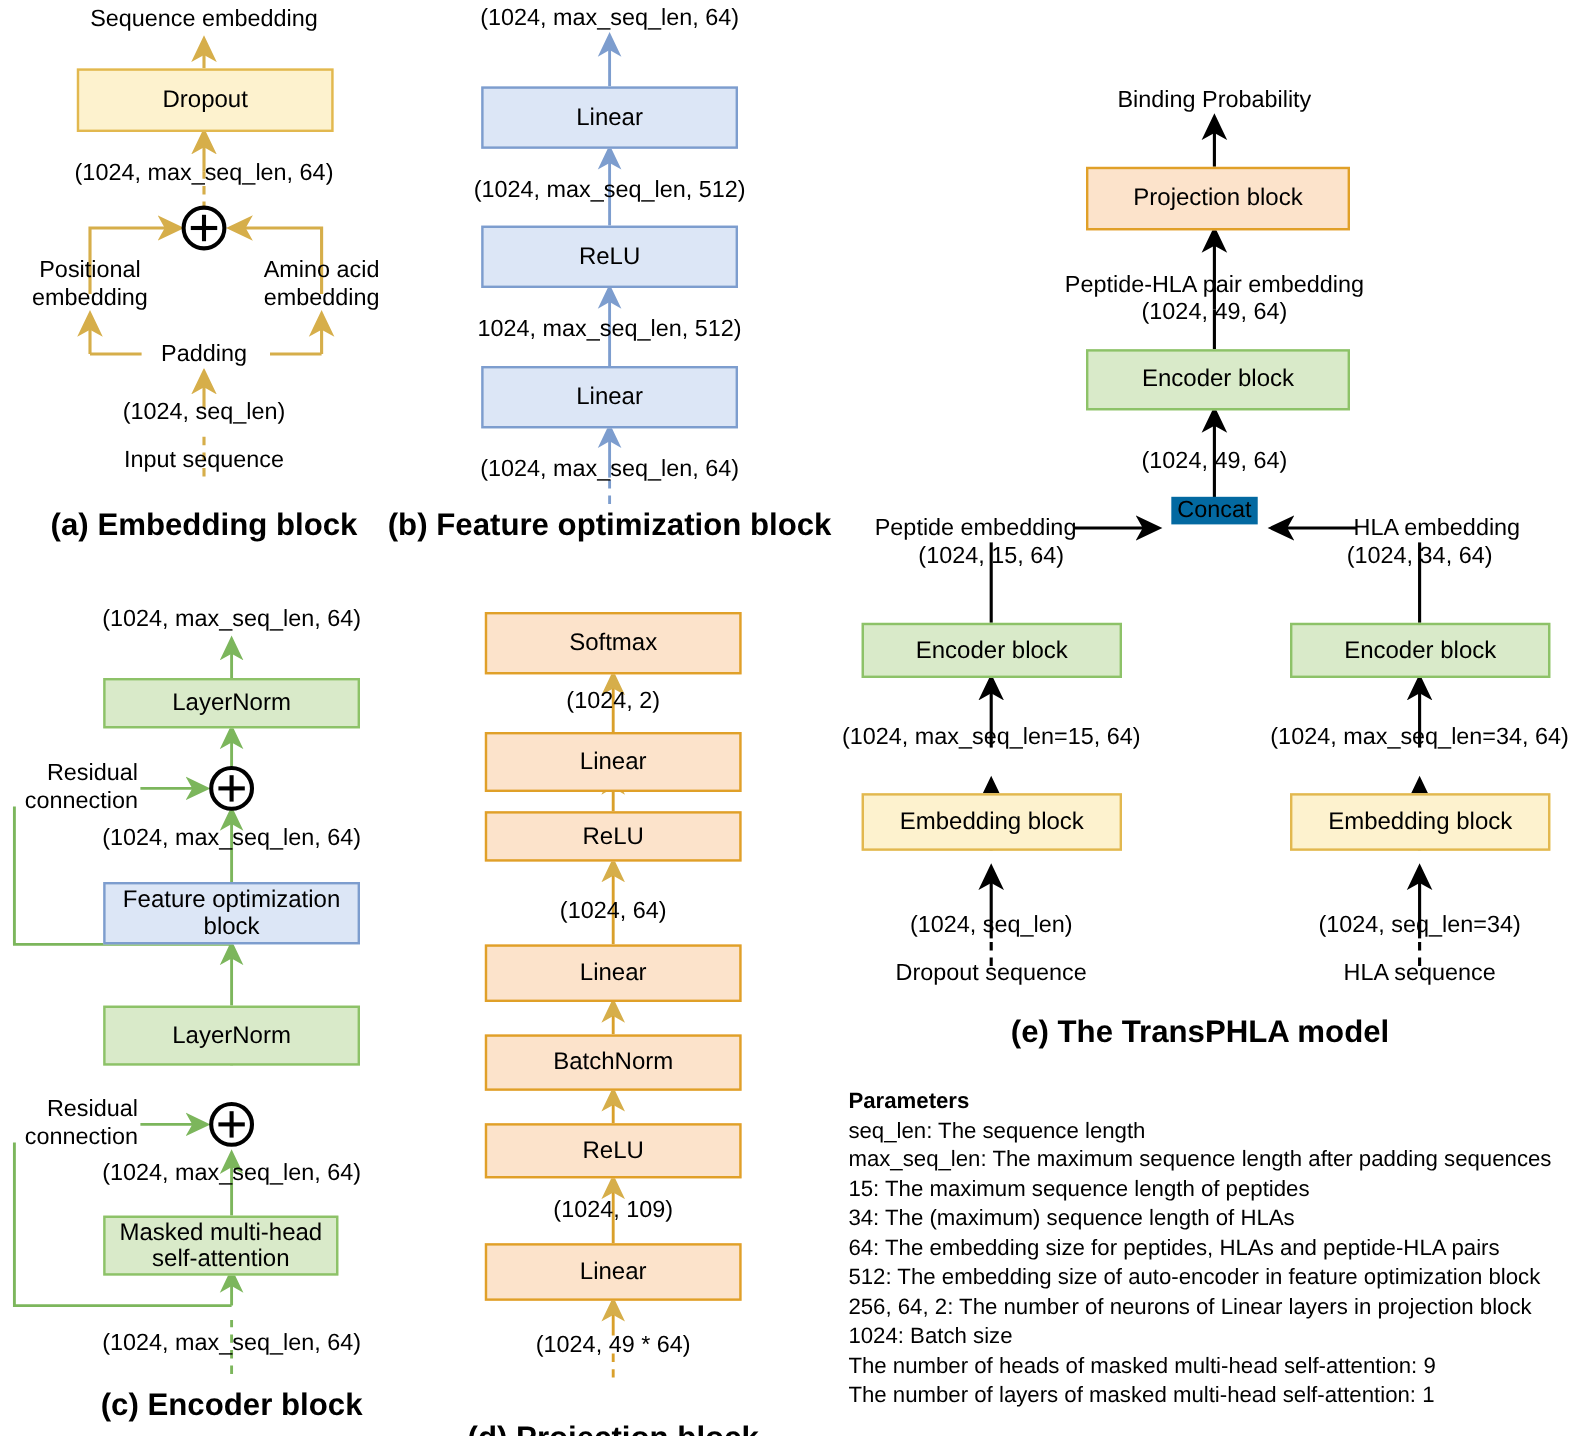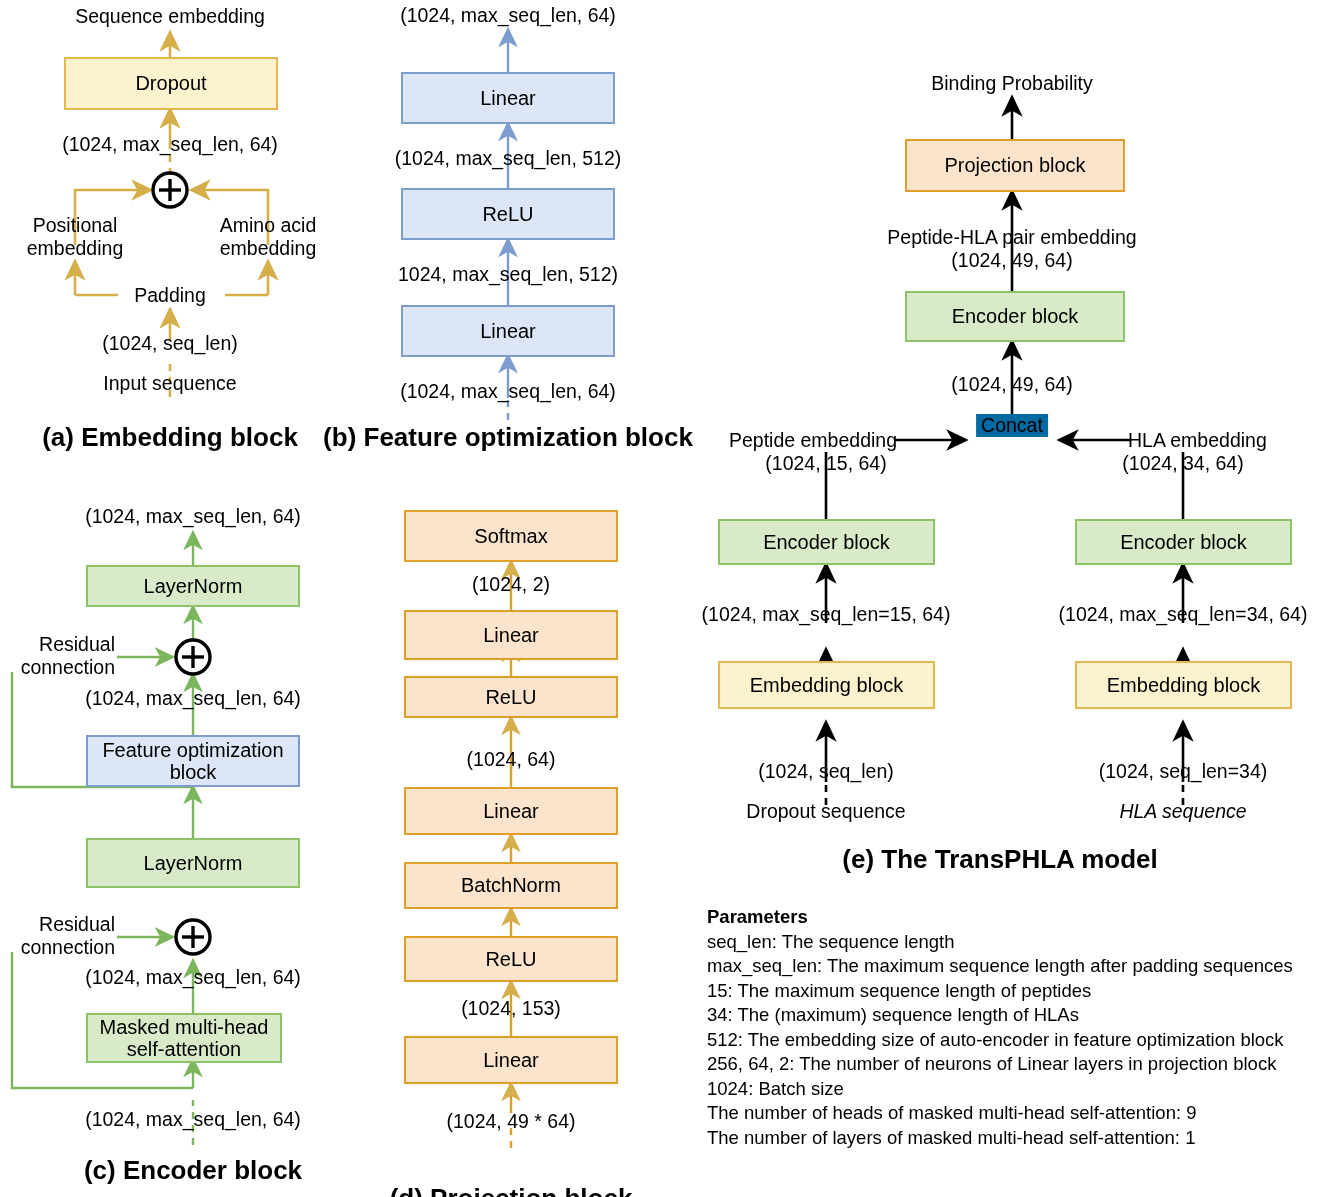--- a/index.html
+++ b/index.html
@@ -176,21 +176,21 @@
 <div class="cap" style="left:193px;top:1155px;">(c) Encoder block</div>
 
 <div class="box orange" style="left:404px;top:510px;width:214px;height:52px;">Softmax</div>
 <div class="lbl c" style="left:511px;top:573px;">(1024, 2)</div>
 <div class="box orange" style="left:404px;top:610px;width:214px;height:50px;">Linear</div>
 <div class="box orange" style="left:404px;top:676px;width:214px;height:42px;">ReLU</div>
 <div class="lbl c" style="left:511px;top:748px;">(1024, 64)</div>
 <div class="box orange" style="left:404px;top:787px;width:214px;height:48px;">Linear</div>
 <div class="box orange" style="left:404px;top:862px;width:214px;height:47px;">BatchNorm</div>
 <div class="box orange" style="left:404px;top:936px;width:214px;height:46px;">ReLU</div>
-<div class="lbl c" style="left:511px;top:997px;">(1024, 153)</div>
+<div class="lbl c" style="left:511px;top:997px;">(1024, 109)</div>
 <div class="box orange" style="left:404px;top:1036px;width:214px;height:48px;">Linear</div>
 <div class="lbl c" style="left:511px;top:1110px;">(1024, 49 * 64)</div>
 <div class="cap" style="left:511px;top:1155px;margin-top:28px;">(d) Projection block</div>
 
 <div class="lbl c" style="left:1012px;top:72px;">Binding Probability</div>
 <div class="box orange" style="left:905px;top:139px;width:220px;height:53px;">Projection  block</div>
 <div class="lbl c" style="left:1012px;top:226px;">Peptide-HLA pair embedding</div>
 <div class="lbl c" style="left:1012px;top:249px;">(1024, 49, 64)</div>
 <div class="box green" style="left:905px;top:291px;width:220px;height:51px;">Encoder  block</div>
 <div class="lbl c" style="left:1012px;top:373px;">(1024, 49, 64)</div>
@@ -202,29 +202,30 @@
 
 <div class="box green" style="left:718px;top:519px;width:217px;height:46px;">Encoder  block</div>
 <div class="box green" style="left:1075px;top:519px;width:217px;height:46px;">Encoder  block</div>
 <div class="lbl c" style="left:826px;top:603px;">(1024, max_seq_len=15, 64)</div>
 <div class="lbl c" style="left:1183px;top:603px;">(1024, max_seq_len=34, 64)</div>
 <div class="box yellow" style="left:718px;top:661px;width:217px;height:48px;">Embedding  block</div>
 <div class="box yellow" style="left:1075px;top:661px;width:217px;height:48px;">Embedding  block</div>
 <div class="lbl c" style="left:826px;top:760px;">(1024, seq_len)</div>
 <div class="lbl c" style="left:1183px;top:760px;">(1024, seq_len=34)</div>
 <div class="lbl c" style="left:826px;top:800px;">Dropout sequence</div>
-<div class="lbl c" style="left:1183px;top:800px;font-style:italic;">HLA sequence</div>
+<div class="lbl c" style="left:1183px;top:800px;">HLA sequence</div>
 <div class="cap" style="left:1000px;top:844px;">(e) The TransPHLA model</div>
 
 <div class="params">
   <div class="ph">Parameters</div>
   <div>seq_len: The sequence length</div>
   <div>max_seq_len: The maximum sequence length after padding sequences</div>
   <div>15: The maximum sequence length of peptides</div>
   <div>34: The (maximum) sequence length of HLAs</div>
+  <div>64: The embedding size for peptides, HLAs and peptide-HLA pairs</div>
   <div>512: The embedding size of auto-encoder in feature optimization block</div>
   <div>256, 64, 2: The number of neurons of Linear layers in projection block</div>
   <div>1024: Batch size</div>
   <div>The number of heads of masked multi-head self-attention: 9</div>
   <div>The number of layers of masked multi-head self-attention: 1</div>
 </div>
 
 </div>
 
 </body></html>

